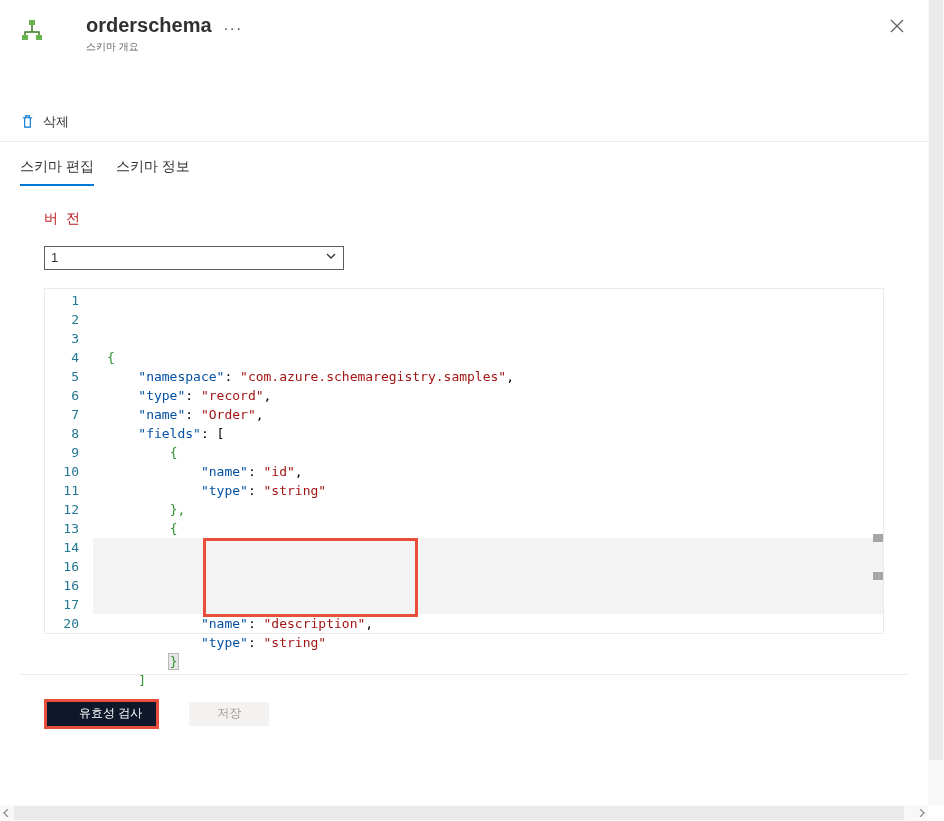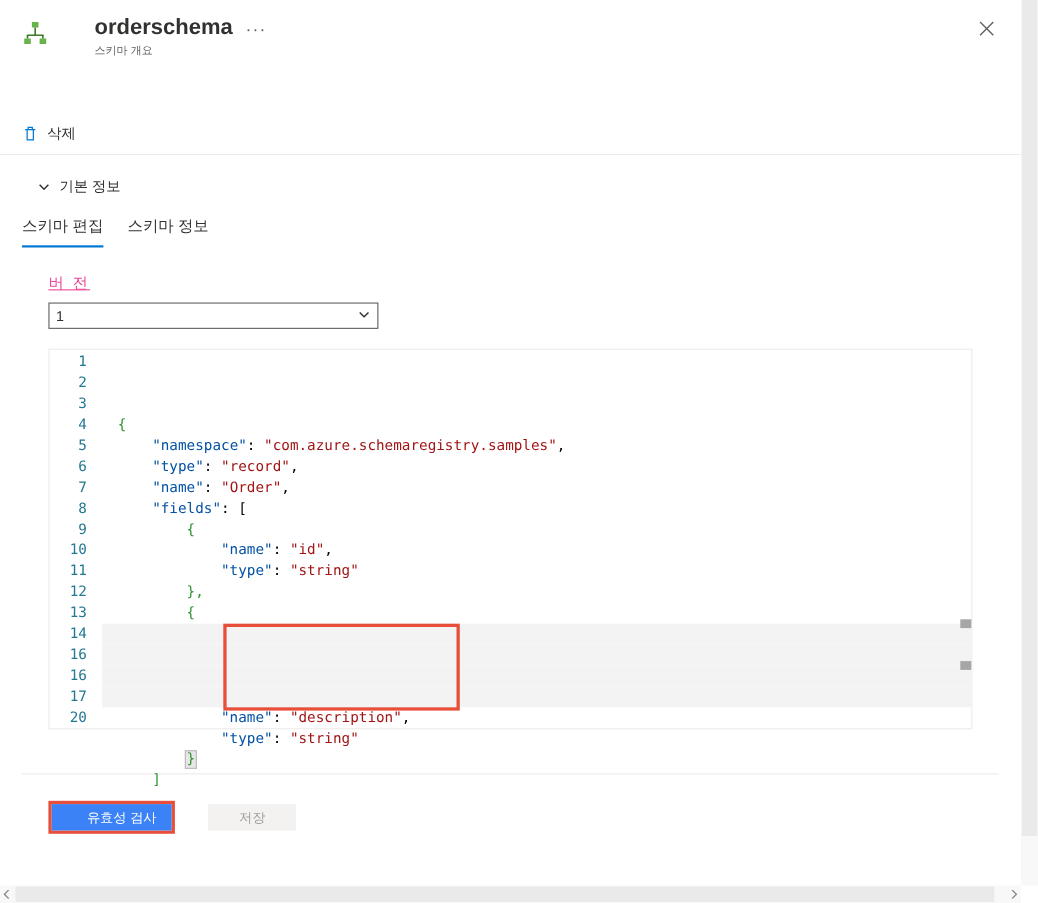--- a/index.html
+++ b/index.html
@@ -116,25 +116,24 @@
     left: 0; right: 0; bottom: 0;
     height: 2px;
     background: #0078d4;
   }
   .version-block {
     margin-top: 24px;
     margin-left: 24px;
     width: 300px;
   }
   .version-label {
-    color: #ec4899;
+    color: #b91c1c;
     font-size: 14px;
-    margin-bottom: 8px;
+    margin-bottom: 18px;
     letter-spacing: 2px;
-    text-decoration: underline;
   }
   .version-select {
     border: 1px solid #605e5c;
     height: 24px;
     width: 300px;
     display: flex;
     align-items: center;
     justify-content: space-between;
     padding: 0 6px;
     cursor: pointer;
@@ -227,21 +226,21 @@
     height: 24px;
     font-size: 12px;
     border: none;
     cursor: pointer;
     display: inline-flex;
     align-items: center;
     justify-content: center;
     padding: 0 14px;
   }
   .btn-primary {
-    background: #3b82f6;
+    background: #0f172a;
     color: #fff;
     padding-left: 32px;
   }
   .btn-primary-wrap{
     border: 3px solid #e84f3a;
     display:inline-flex;
     padding:0;
   }
   .btn-secondary {
     background: #f3f2f1;
@@ -325,28 +324,20 @@
   <div class="toolbar">
     <span class="delete-icon">
       <svg width="15" height="15" viewBox="0 0 16 16">
         <path d="M3 4h10M6 4V2h4v2M5 4v10h6V4" fill="none" stroke="#0078d4" stroke-width="1.2"></path>
       </svg>
     </span>
     <span class="delete-label">삭제</span>
   </div>
 
   <div class="content">
-    <div class="basic-info">
-      <span class="chevron">
-        <svg width="12" height="12" viewBox="0 0 12 12">
-            <path d="M2 4 L6 8 L10 4" fill="none" stroke="#323130" stroke-width="1.3"></path>
-          </svg>
-      </span>
-      <span>기본 정보</span>
-    </div>
 
     <div class="tabs">
       <div class="tab active">스키마 편집</div>
       <div class="tab">스키마 정보</div>
     </div>
 
     <div class="version-block">
       <div class="version-label">버 전</div>
       <div class="version-select">
         <span>1</span>

